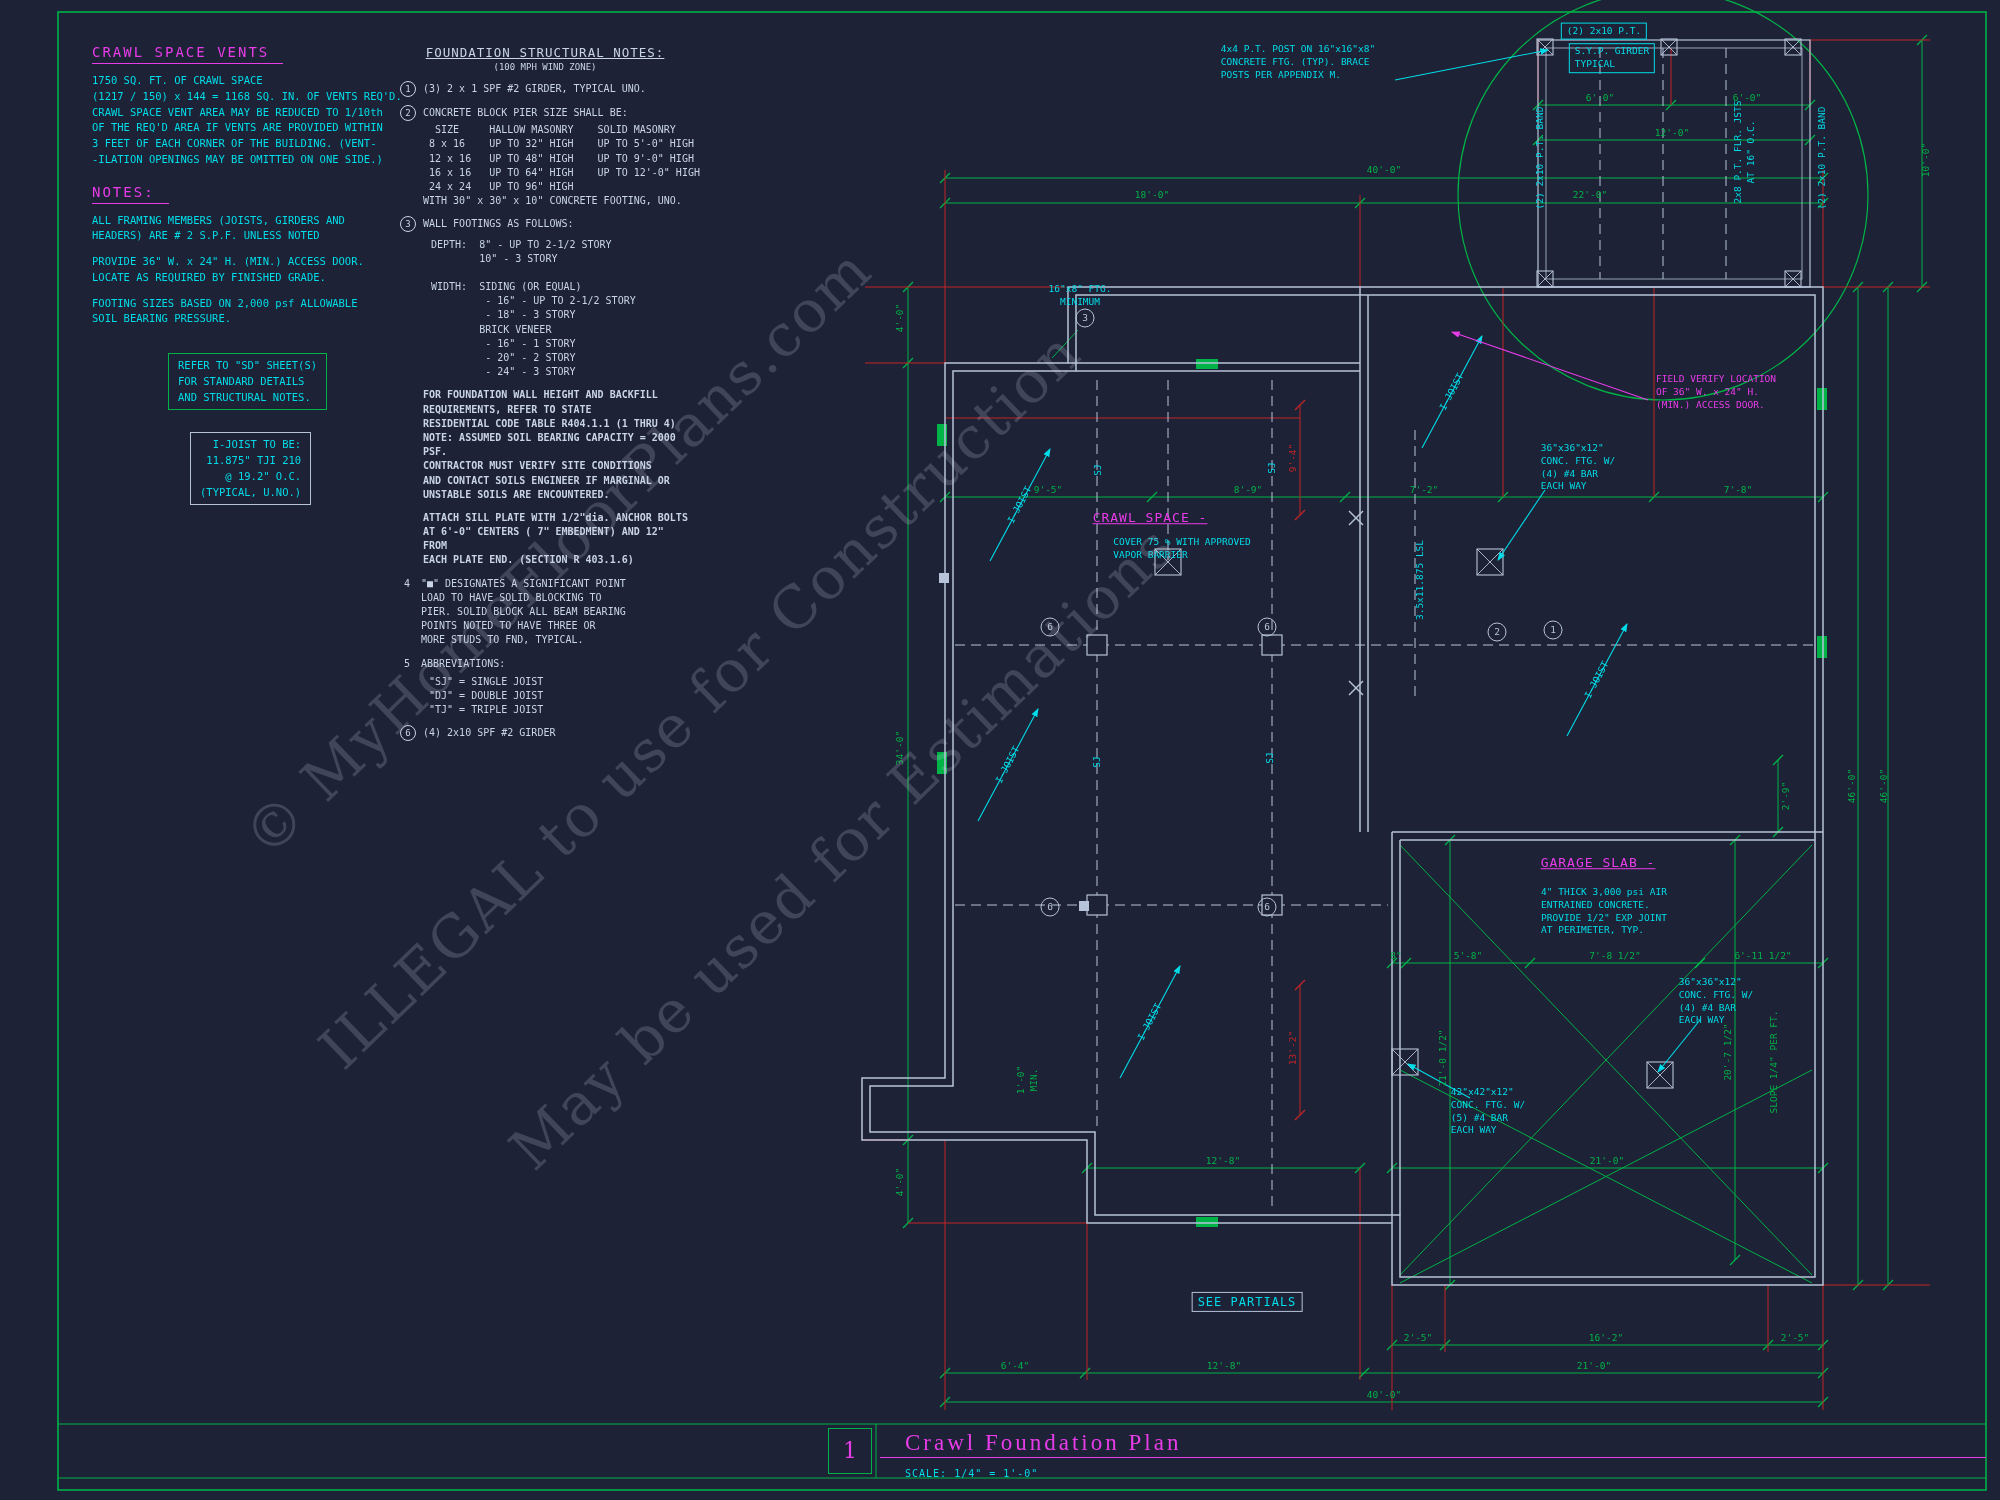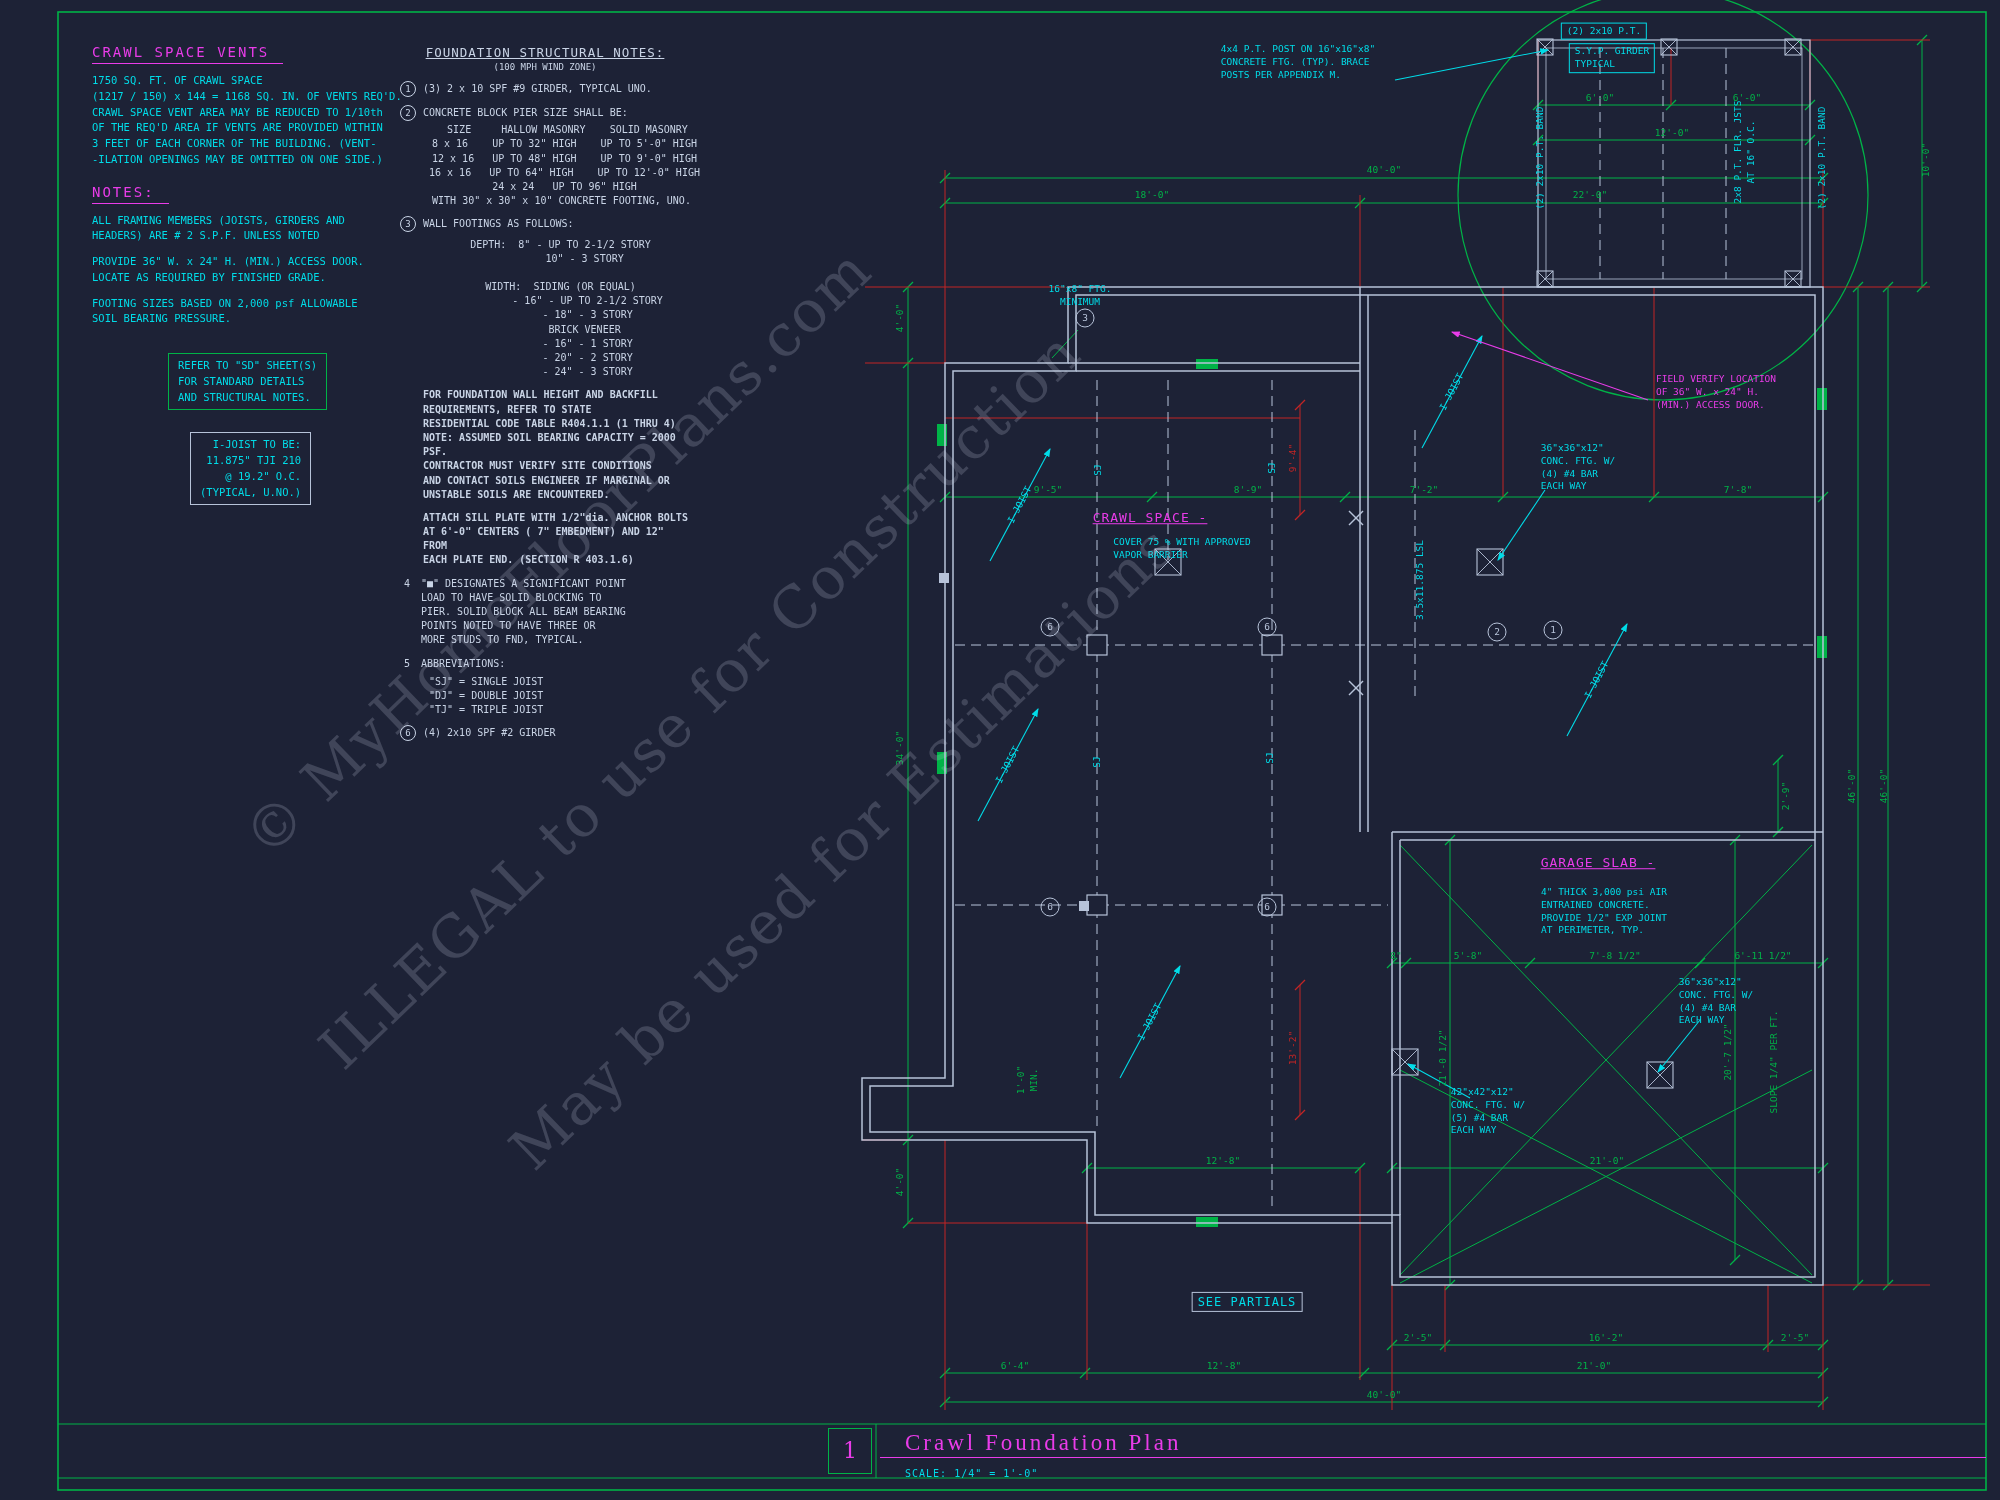--- a/index.html
+++ b/index.html
@@ -18,21 +18,21 @@
   .body-cy{color:var(--cy);font-size:10.5px;line-height:1.5;white-space:pre-line;margin-bottom:14px;}
   .gbox{border:1px solid var(--gr);color:var(--cy);font-size:10.5px;line-height:1.5;
         padding:4px 9px;display:inline-block;white-space:pre-line;text-align:left;}
   .wbox{border:1px solid var(--wh);color:var(--cy);font-size:10.5px;line-height:1.5;
         padding:4px 9px;display:inline-block;white-space:pre-line;text-align:right;}
   .fsn-title{color:var(--tx);font-size:12.5px;letter-spacing:1px;text-align:center;
              text-decoration:underline;margin-bottom:2px;}
   .fsn-sub{color:var(--tx);font-size:9px;text-align:center;margin-bottom:10px;}
   .fsn-row{display:flex;gap:7px;margin-bottom:9px;color:var(--tx);font-size:10px;line-height:1.42;}
   .fsn-row .txt{white-space:pre-line;}
-  .fsn-row .pre{white-space:pre;text-align:center;}
+  .fsn-row .pre{white-space:pre;}
   .note-circ{flex:0 0 auto;width:14px;height:14px;border:1px solid var(--tx);border-radius:50%;
              text-align:center;line-height:14px;font-size:9px;margin-top:-1px;}
   .note-plain{flex:0 0 14px;text-align:center;}
   .fsn-para{margin-top:9px;white-space:pre-line;font-weight:bold;}
   
   #plan-labels{position:absolute;left:0;top:0;width:2000px;height:1500px;z-index:3;pointer-events:none;}
   .plab{position:absolute;font-size:9.5px;line-height:1.35;white-space:pre;text-align:center;}
   .plab.l{text-align:left;}
   .plab.cy{color:var(--cy);} .plab.gr{color:var(--gr);} .plab.mg{color:var(--mg);}
   .plab.rd{color:var(--rd);} .plab.wh{color:var(--wh);}
@@ -378,21 +378,21 @@
 @ 19.2" O.C.
 (TYPICAL, U.NO.)</span></div>
 </div>
 
 <div class="notes-col" style="left:400px;top:45px;width:290px">
   <div class="fsn-title">FOUNDATION STRUCTURAL NOTES:</div>
   <div class="fsn-sub">(100 MPH WIND ZONE)</div>
 
   <div class="fsn-row">
     <span class="note-circ">1</span>
-    <span class="txt">(3) 2 x 10 SPF #9 GIRDER, TYPICAL UNO.</span>
+    <span class="txt">(3) 2 x 1 SPF #2 GIRDER, TYPICAL UNO.</span>
   </div>
 
   <div class="fsn-row">
     <span class="note-circ">2</span>
     <span>
       <span class="txt">CONCRETE BLOCK PIER SIZE SHALL BE:</span>
       <div class="pre" style="margin-top:3px">  SIZE     HALLOW MASONRY    SOLID MASONRY
  8 x 16    UP TO 32" HIGH    UP TO 5'-0" HIGH
  12 x 16   UP TO 48" HIGH    UP TO 9'-0" HIGH
  16 x 16   UP TO 64" HIGH    UP TO 12'-0" HIGH

